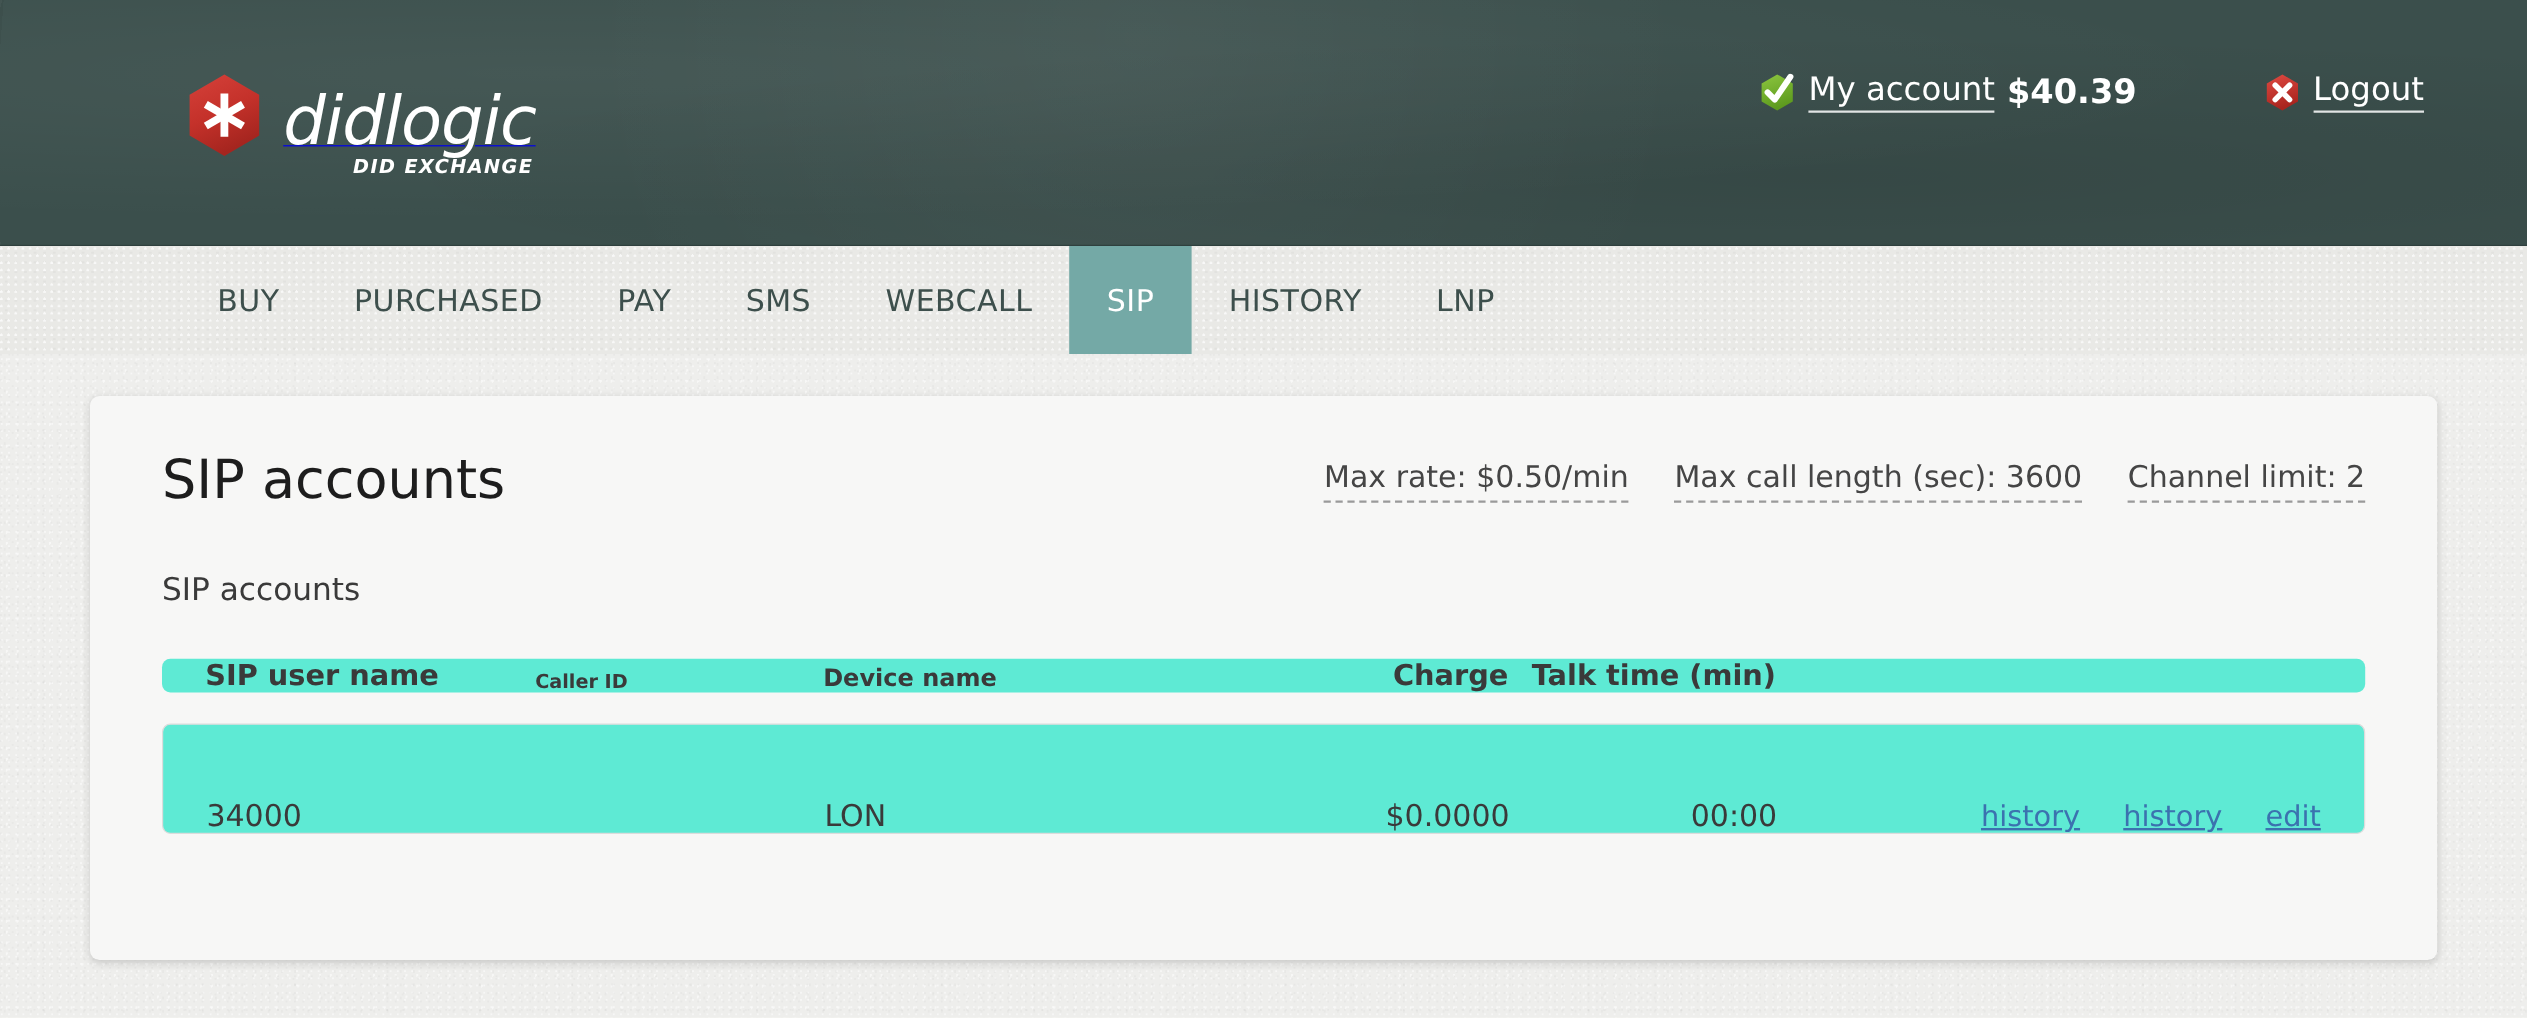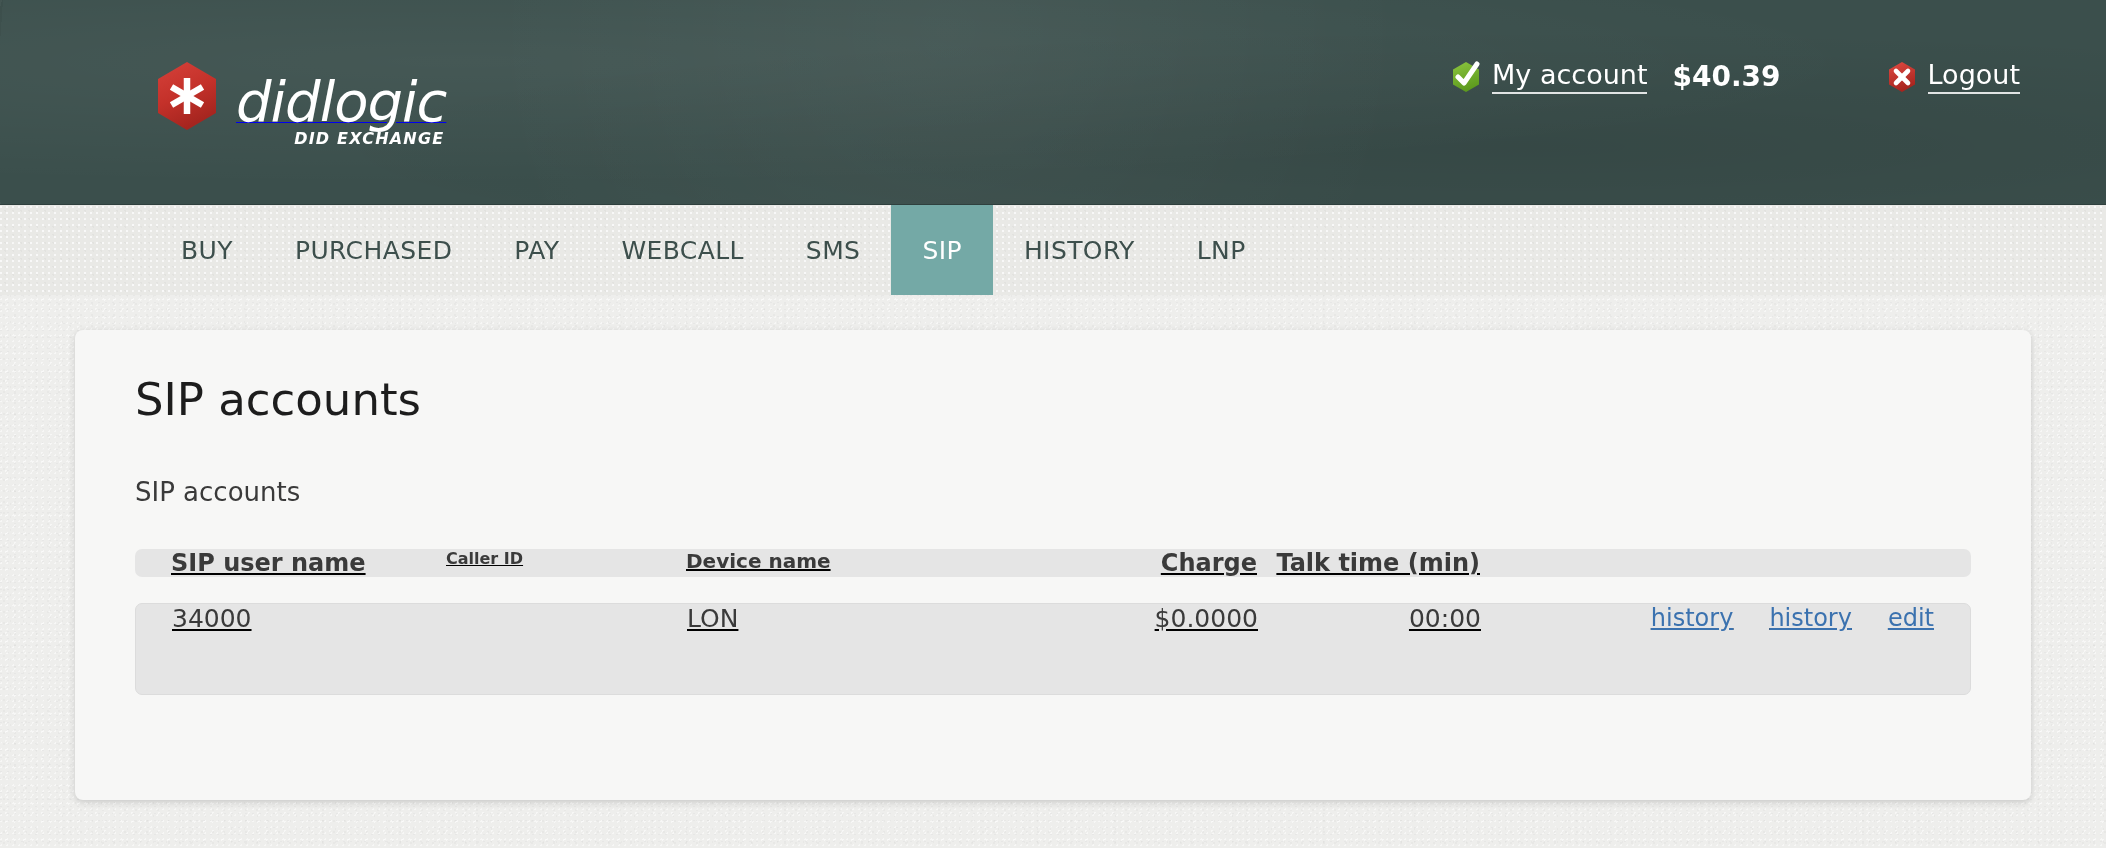--- a/index.html
+++ b/index.html
@@ -118,21 +118,21 @@
     text-decoration: none;
     border-bottom: 2px solid rgba(255,255,255,0.85);
     padding-bottom: 2px;
     line-height: 30px;
     font-family: "DejaVu Sans", sans-serif;
   }
   .acct-balance {
     font-size: 28px;
     color: #ffffff;
     font-weight: bold;
-    margin-left: 25px;
+    margin-left: 10px;
     line-height: 30px;
     text-align: right;
   }
   .logout-group { margin-left: 88px; }
   .logout-link {
     font-size: 27px;
     color: #ffffff;
     text-decoration: none;
     border-bottom: 2px solid rgba(255,255,255,0.85);
     padding-bottom: 2px;
@@ -234,26 +234,25 @@
     border-bottom: 2px dashed #4a9894;
     padding-bottom: 5px;
   }
 
   
   .tbl-wrap { margin-top: 42px; }
 
   .row-box {
     border: 1px solid #dcdcdc;
     border-radius: 7px;
-    background: #e5e5e5;
-    display: flex;
-    align-items: flex-start;
+    background: #5eead4;
+    display: flex;
+    align-items: flex-end;
     height: 92px;
     padding: 0 2px;
-    text-decoration: underline;
   }
   .cell {
     font-size: 25px;
     color: #3a3a3a;
     padding: 0 0 0 34px;
     font-family: "DejaVu Sans", sans-serif;
   }
   .cell.num { text-align: right; padding: 0 0 0 0; }
   .actions {
     display: flex;
@@ -350,32 +349,37 @@
 
     </div>
   </div>
 </div>
 
 <div class="navbar">
   <div class="nav-list">
     <a class="nav-item" href="#">BUY</a>
     <a class="nav-item" href="#">PURCHASED</a>
     <a class="nav-item" href="#">PAY</a>
+    <a class="nav-item" href="#">SMS</a>
     <a class="nav-item" href="#">WEBCALL</a>
-    <a class="nav-item" href="#">SMS</a>
     <a class="nav-item active" href="#">SIP</a>
     <a class="nav-item" href="#">HISTORY</a>
     <a class="nav-item" href="#">LNP</a>
   </div>
 </div>
 
 <div class="card">
 
   <div class="card-head">
     <h1 class="page-title">SIP accounts</h1>
+    <div class="stats">
+      <span class="stat">Max rate: $0.50/min</span>
+      <span class="stat">Max call length (sec): 3600</span>
+      <span class="stat">Channel limit: 2</span>
+    </div>
   </div>
 
   <div class="subnav">
     <span class="subnav-item">SIP accounts</span>
   </div>
 
   <div class="tbl-wrap">
 
     <div class="row-box" style="border:none;height:auto;padding:0 2px;">
       <div class="cell c-user" style="font-weight:bold;font-size:24px;">SIP user name</div>

